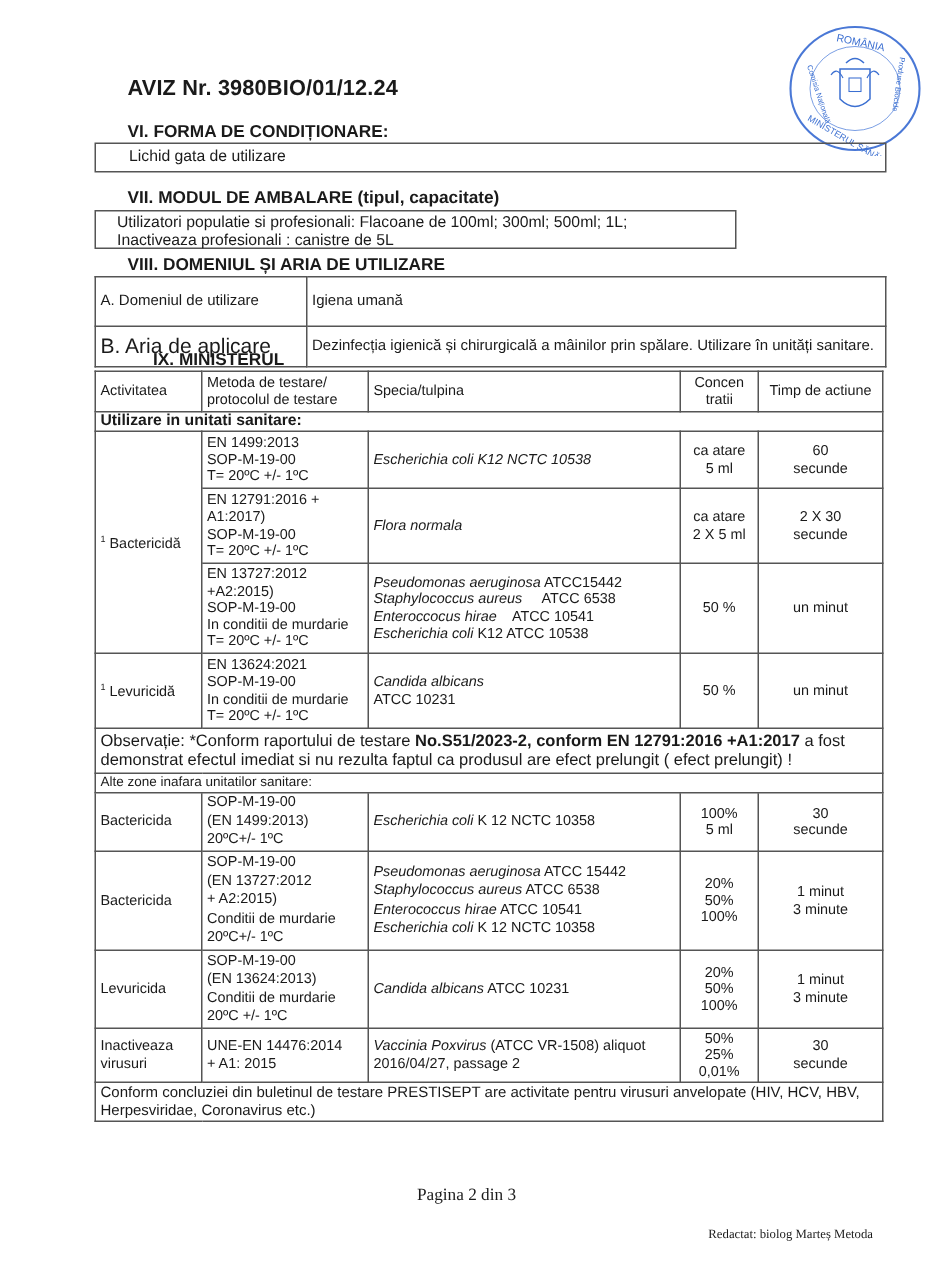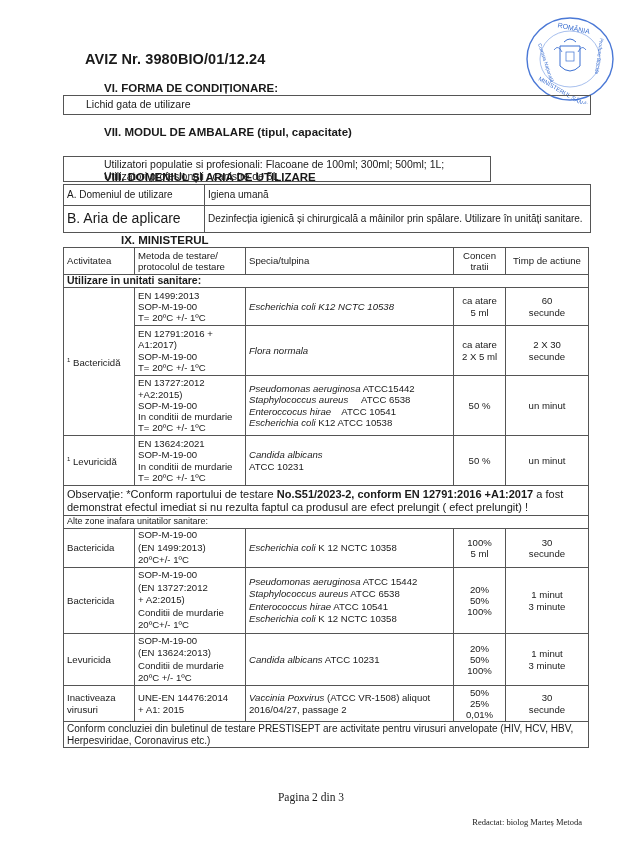--- a/index.html
+++ b/index.html
@@ -1,20 +1,20 @@
 <!DOCTYPE html>
 <html><head>
 <meta charset="utf-8">
 <style>
   html, body { margin: 0; padding: 0; background: #ffffff; }
   body { width: 622px; height: 850px; position: relative; overflow: hidden;
          font-family: "Liberation Sans", sans-serif; color: #1a1a1a; }
   .abs { position: absolute; }
   .title { left: 85px; top: 51px; font-size: 14.5px; font-weight: bold; letter-spacing: 0.1px; }
-  .sec-h { font-size: 11.5px; font-weight: bold; margin-left: 19px; }
+  .sec-h { font-size: 11.5px; font-weight: bold; }
   .box { border: 1px solid #555; box-sizing: border-box; font-size: 10.5px; }
   .stamp { left: 524px; top: 14px; width: 92px; height: 90px; }
   table { border-collapse: collapse; }
   td { border: 1px solid #555; font-size: 9.6px; line-height: 11.2px; vertical-align: middle; padding: 0 3px; }
   .c { text-align: center; }
   i { font-style: italic; }
   .foot1 { font-family: "Liberation Serif", serif; font-size: 11.5px; left: 0; width: 590px; text-align: center; top: 791px; padding-left: 16px; }
   .foot2 { font-family: "Liberation Serif", serif; font-size: 8.5px; right: 40px; top: 817px; }
   .sup { font-size: 6px; vertical-align: super; }
 </style>
@@ -37,29 +37,29 @@
     <text x="14" y="66" font-size="6" fill="#3b6fd1" font-family="Liberation Sans, sans-serif" transform="rotate(30 14 66)">MINISTERUL SĂNĂTĂȚII</text>
   </svg>
 </div>
 
 <div class="abs sec-h" style="left:85px; top:82px;">VI. FORMA DE CONDIȚIONARE:</div>
 <div class="abs box" style="left:63px; top:95px; width:528px; height:18px; padding:2px 0 16px 22px;">
   <span>Lichid gata de utilizare</span>
 </div>
 
 <div class="abs sec-h" style="left:85px; top:126px;">VII. MODUL DE AMBALARE (tipul, capacitate)</div>
-<div class="abs box" style="left:63px; top:156px; width:428px; height:26px; padding:1px 0 0 40px; line-height:12px;">
+<div class="abs box" style="left:63px; top:140px; width:428px; height:26px; padding:1px 0 0 14px; line-height:12px;">
   <div>Utilizatori populatie si profesionali: Flacoane de 100ml; 300ml; 500ml; 1L;</div>
-  <div>Utilizatori profesionali : canistre de 5L</div>
+  <div>Inactiveaza profesionali : canistre de 5L</div>
 </div>
 
 <div class="abs sec-h" style="left:85px; top:171px;">VIII. DOMENIUL ȘI ARIA DE UTILIZARE</div>
 <table class="abs" style="left:63px; top:184px; width:528px;">
   <tbody>
-      <tr style="height:21px;">
+      <tr style="height:33px;">
     <td style="width:134px; font-size:10px;">A. Domeniul de utilizare</td>
     <td style="font-size:10px;">Igiena umană</td>
   </tr>
   <tr style="height:27px;">
     <td style="font-size:14px;">B. Aria de aplicare</td>
     <td style="font-size:10px; line-height:12px; text-align:justify;">Dezinfecția igienică și chirurgicală a mâinilor prin spălare. Utilizare în unități sanitare.</td>
   </tr>
 </tbody>
   </table>
 

